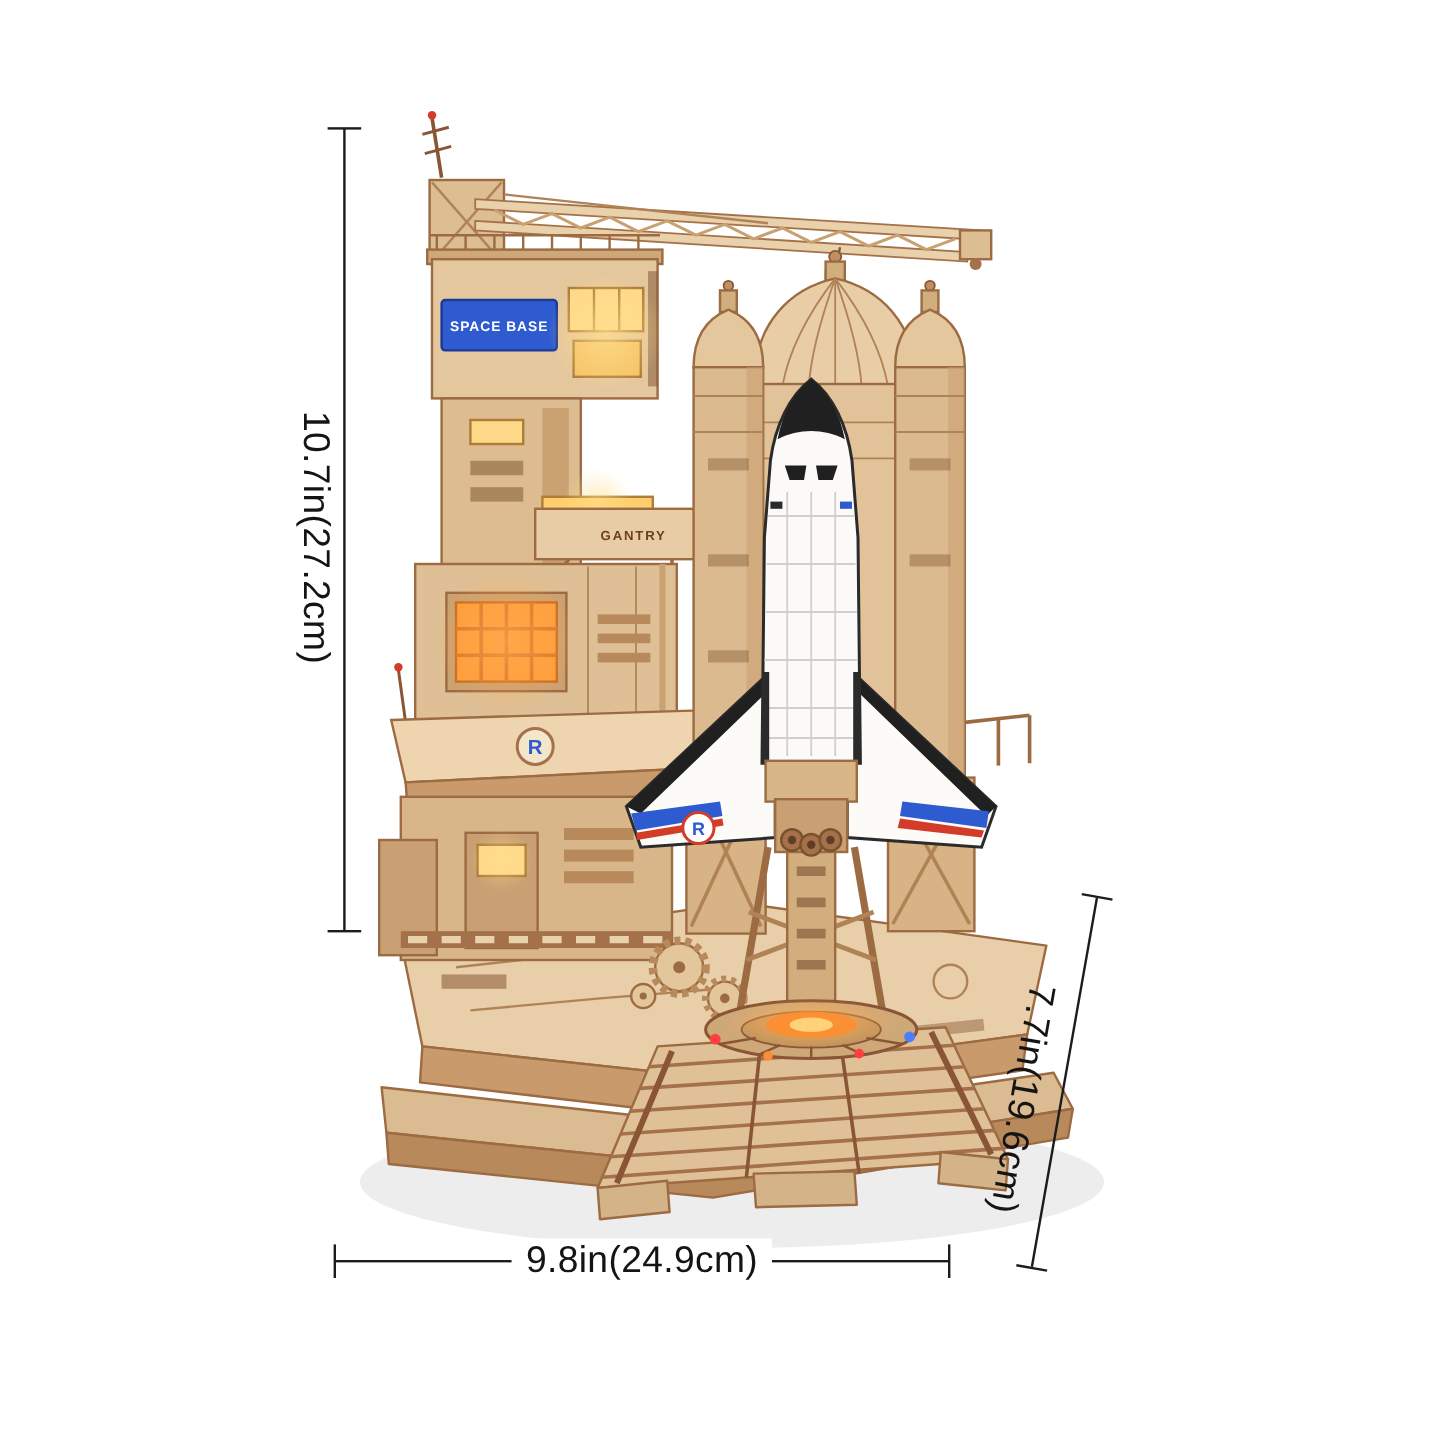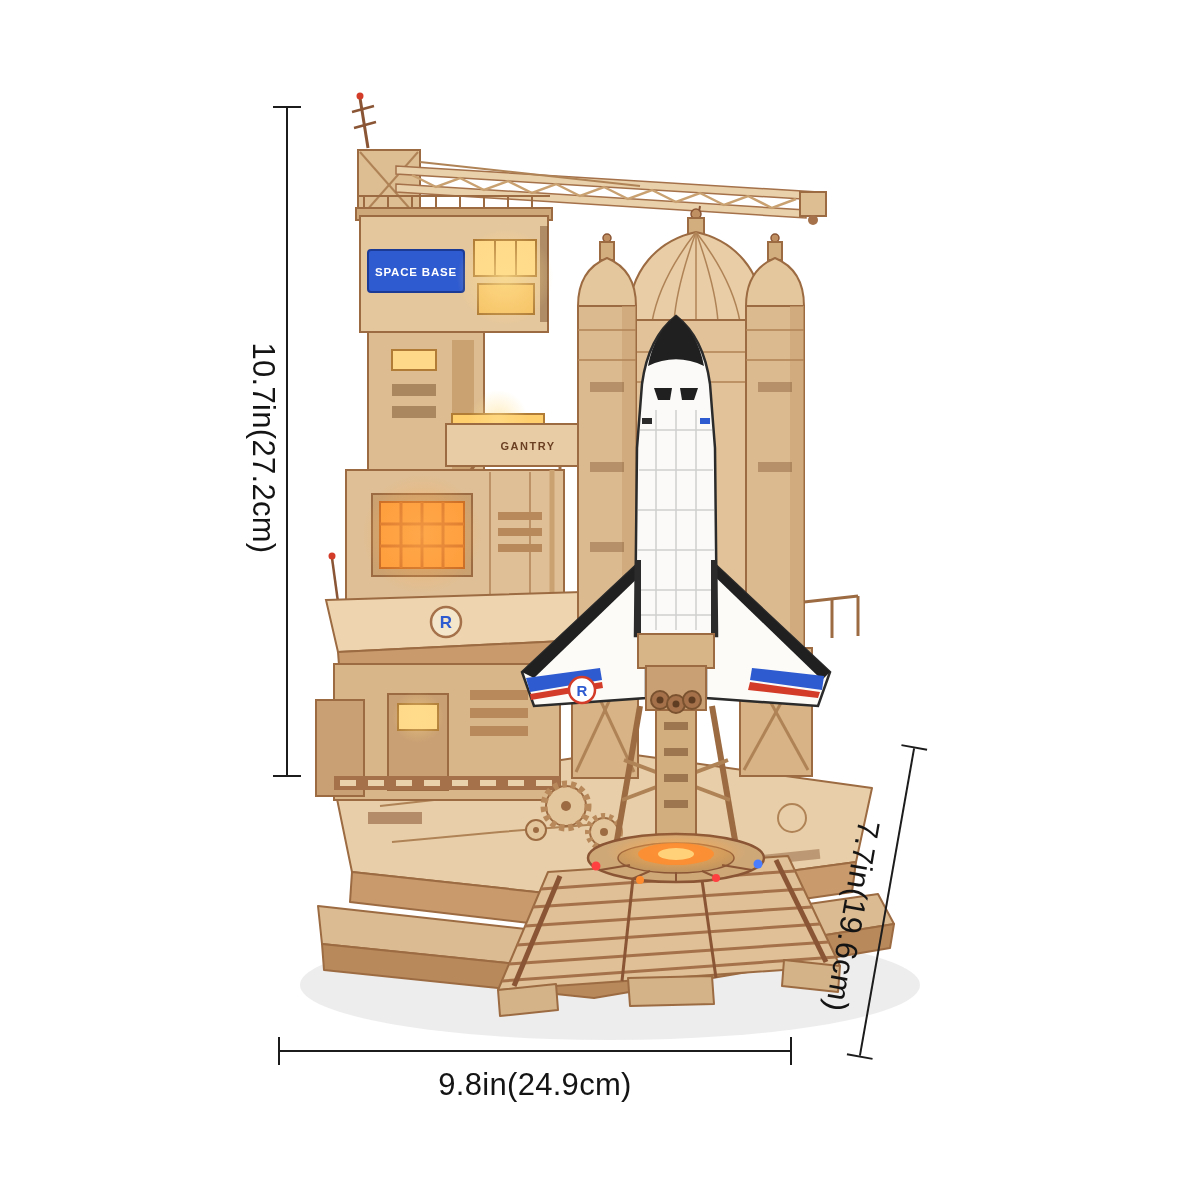--- a/index.html
+++ b/index.html
@@ -323,21 +323,21 @@
     <div class="dim-line" style="left:286px;top:107px;width:2px;height:669px"></div>
     <div class="dim-line" style="left:273px;top:106px;width:28px;height:2px"></div>
     <div class="dim-line" style="left:273px;top:775px;width:28px;height:2px"></div>
     <span class="dim-label" style="left:263px;top:448px;transform:translate(-50%,-50%) rotate(90deg)">10.7in(27.2cm)</span>
   </div>
 
   <div>
     <div class="dim-line" style="left:279px;top:1050px;width:512px;height:2px"></div>
     <div class="dim-line" style="left:278px;top:1037px;width:2px;height:28px"></div>
     <div class="dim-line" style="left:790px;top:1037px;width:2px;height:28px"></div>
-    <span class="dim-label bottom" style="left:535px;top:1085px;transform:translate(-50%,-50%)">9.8in(24.9cm)</span>
+    <span class="dim-label bottom" style="left:535px;top:1050px;transform:translate(-50%,-50%)">9.8in(24.9cm)</span>
   </div>
 
   <div>
     <div class="dim-diag">
       <div class="dd-line"></div>
       <div class="dd-cap top"></div>
       <div class="dd-cap bot"></div>
     </div>
     <span class="dim-label" style="left:852px;top:916px;transform:translate(-50%,-50%) rotate(100deg)">7.7in(19.6cm)</span>
   </div>

